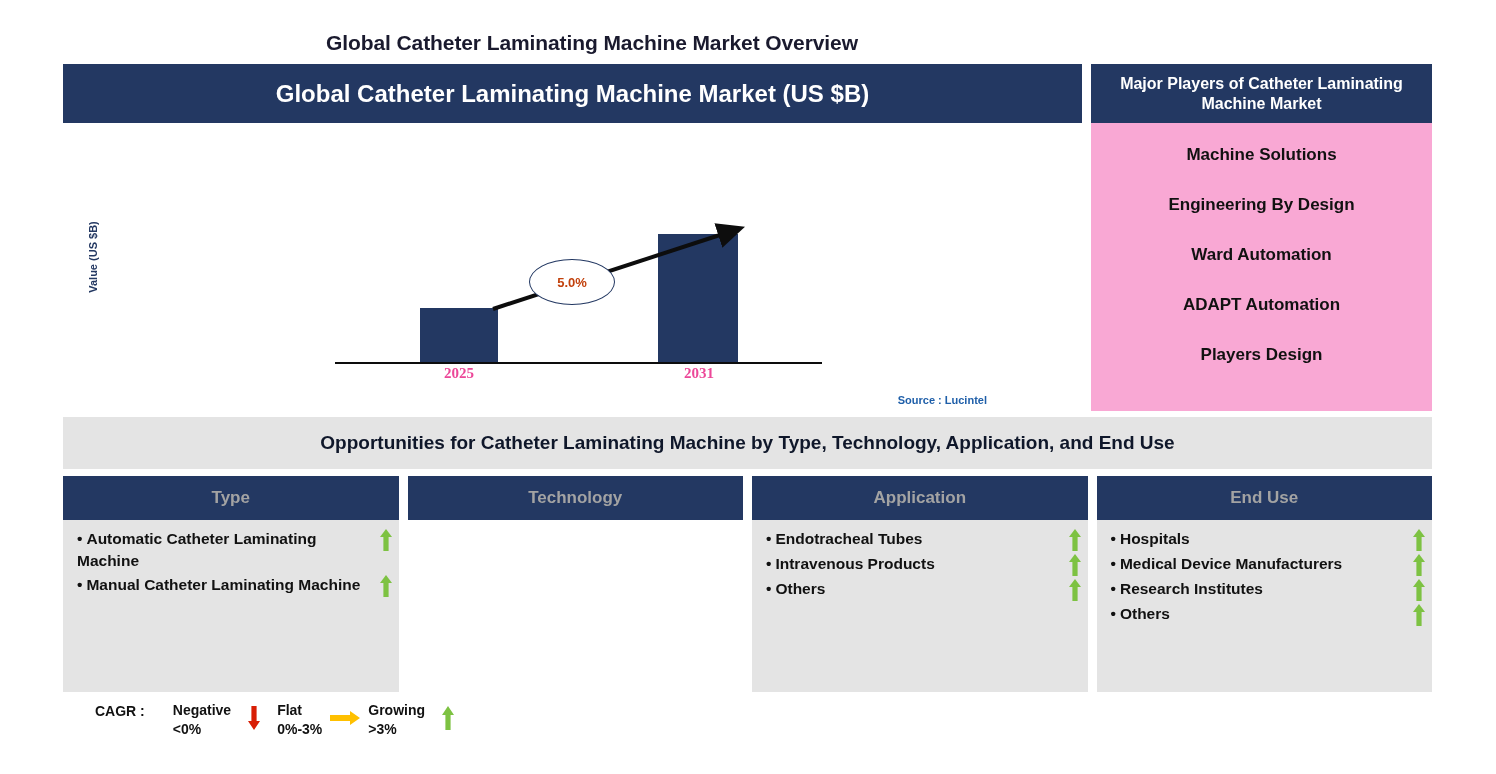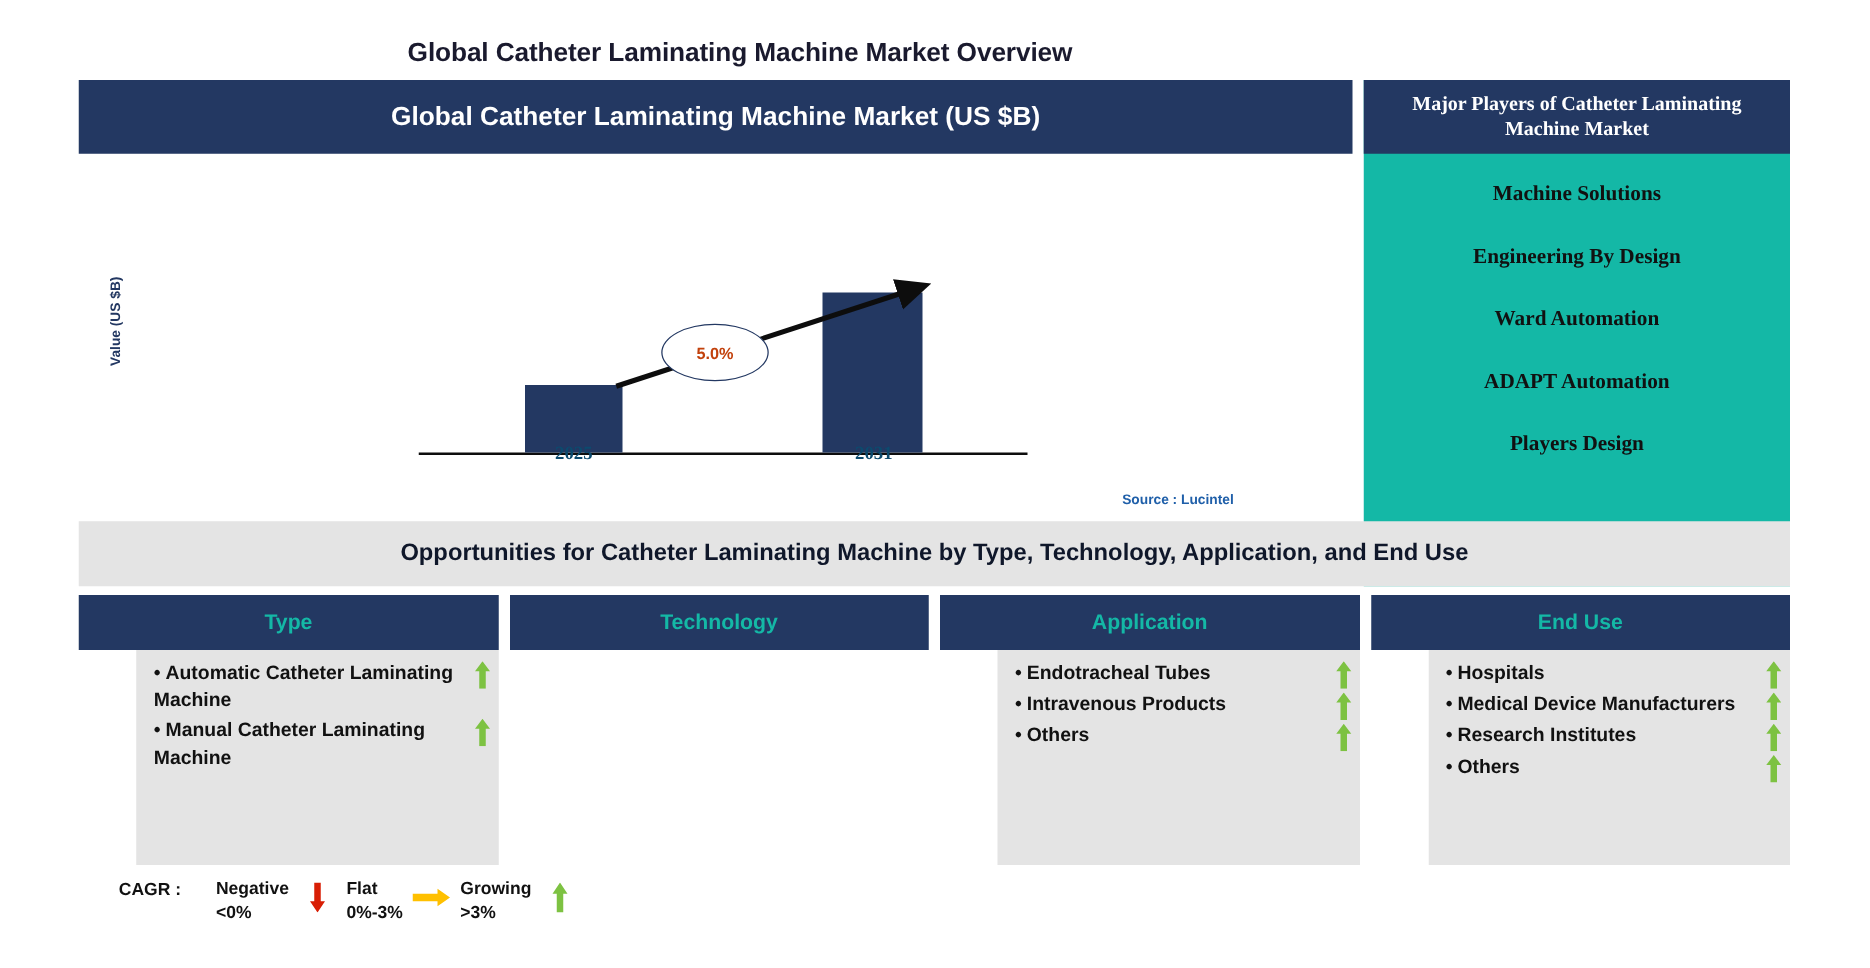--- a/index.html
+++ b/index.html
@@ -41,21 +41,21 @@
     height: 347px;
     background: #ffffff;
   }
   .chart-header {
     position: absolute;
     left: 0; top: 0;
     width: 1019px;
     height: 59px;
     background: #233862;
     color: #ffffff;
-    font-size: 21px;
+    font-size: 24px;
     font-weight: bold;
     display: flex;
     align-items: center;
     justify-content: center;
     text-align: center;
   }
   .chart-body {
     position: absolute;
     left: 0; top: 59px;
     width: 1019px;
@@ -83,27 +83,27 @@
     background: #0d0d0d;
   }
   .bar {
     position: absolute;
     background: #233862;
   }
   .bar-2025 { left: 357px; top: 185px; width: 78px; height: 54px; }
   .bar-2031 { left: 595px; top: 111px; width: 80px; height: 128px; }
   .tick-label {
     position: absolute;
-    top: 232px;
+    top: 242px;
     width: 120px;
     text-align: center;
     font-family: "Liberation Serif", serif;
     font-size: 15px;
     font-weight: bold;
-    color: #0c4a6e;
+    color: #ec4899;
   }
   .tick-2025 { left: 336px; }
   .tick-2031 { left: 576px; }
   .cagr-bubble {
     position: absolute;
     left: 466px;
     top: 136px;
     width: 84px;
     height: 44px;
     border: 1.5px solid #233862;
@@ -132,23 +132,22 @@
     font-size: 11px;
     font-weight: bold;
     color: #1f5fa9;
   }
 
   
   .players-panel {
     position: absolute;
     left: 1091px; top: 64px;
     width: 341px;
-    height: 405px;
-    background: #14b8a6;
-    font-family: Liberation Serif, serif;
+    height: 347px;
+    background: #f9a8d4;
   }
   .players-header {
     height: 59px;
     background: #233862;
     color: #ffffff;
     font-size: 16px;
     font-weight: bold;
     display: flex;
     align-items: center;
     justify-content: center;
@@ -196,33 +195,32 @@
     gap: 9px;
   }
   .card {
     width: 340px;
     display: flex;
     flex-direction: column;
   }
   .card-header {
     height: 44px;
     background: #233862;
-    color: #14b8a6;
+    color: #a3a3a3;
     font-size: 17px;
     font-weight: bold;
     display: flex;
     align-items: center;
     justify-content: center;
   }
   .card-body {
     flex: 1;
     background: #e4e4e4;
     padding: 8px 6px 8px 14px;
     box-sizing: border-box;
-    margin-left: 46px;
   }
   .bullet-row {
     display: flex;
     align-items: flex-start;
     justify-content: space-between;
     margin-bottom: 2px;
   }
   .bullet-text {
     font-size: 15.5px;
     font-weight: bold;

